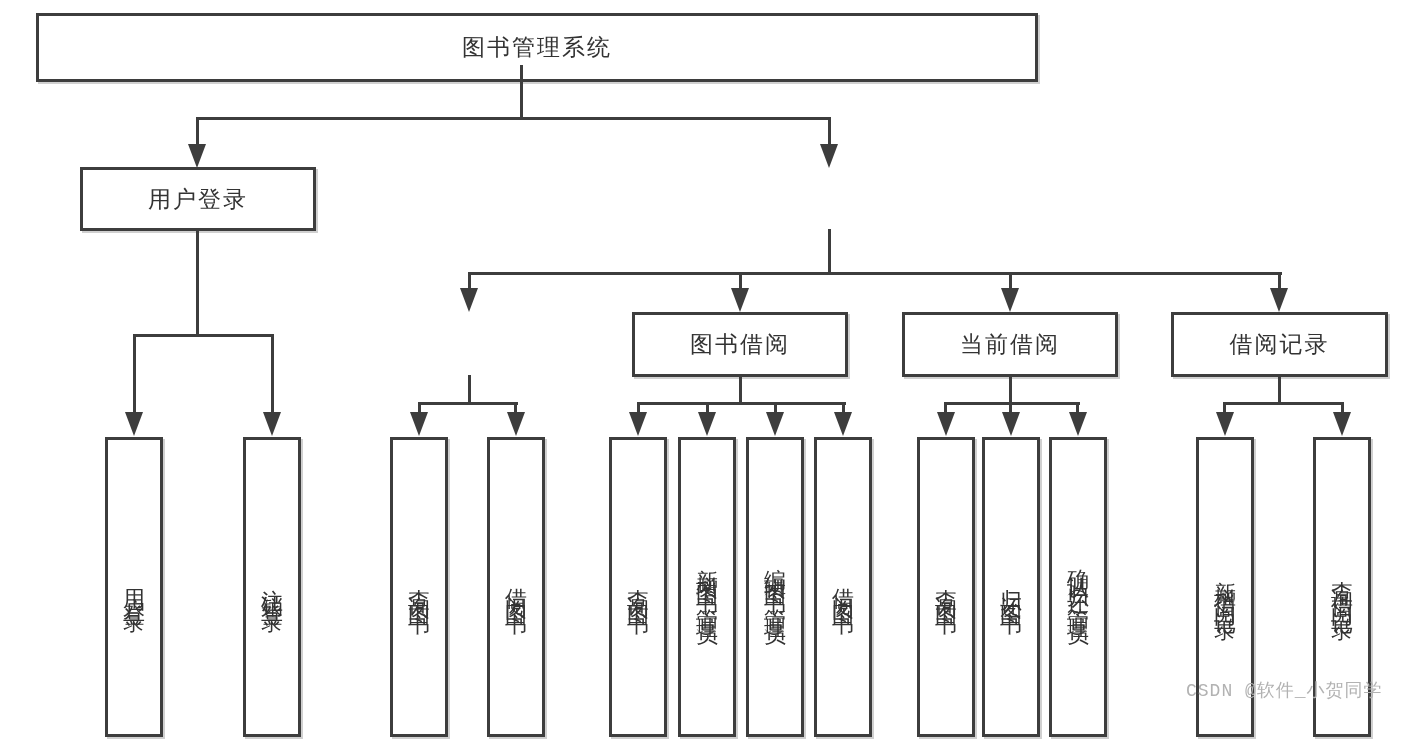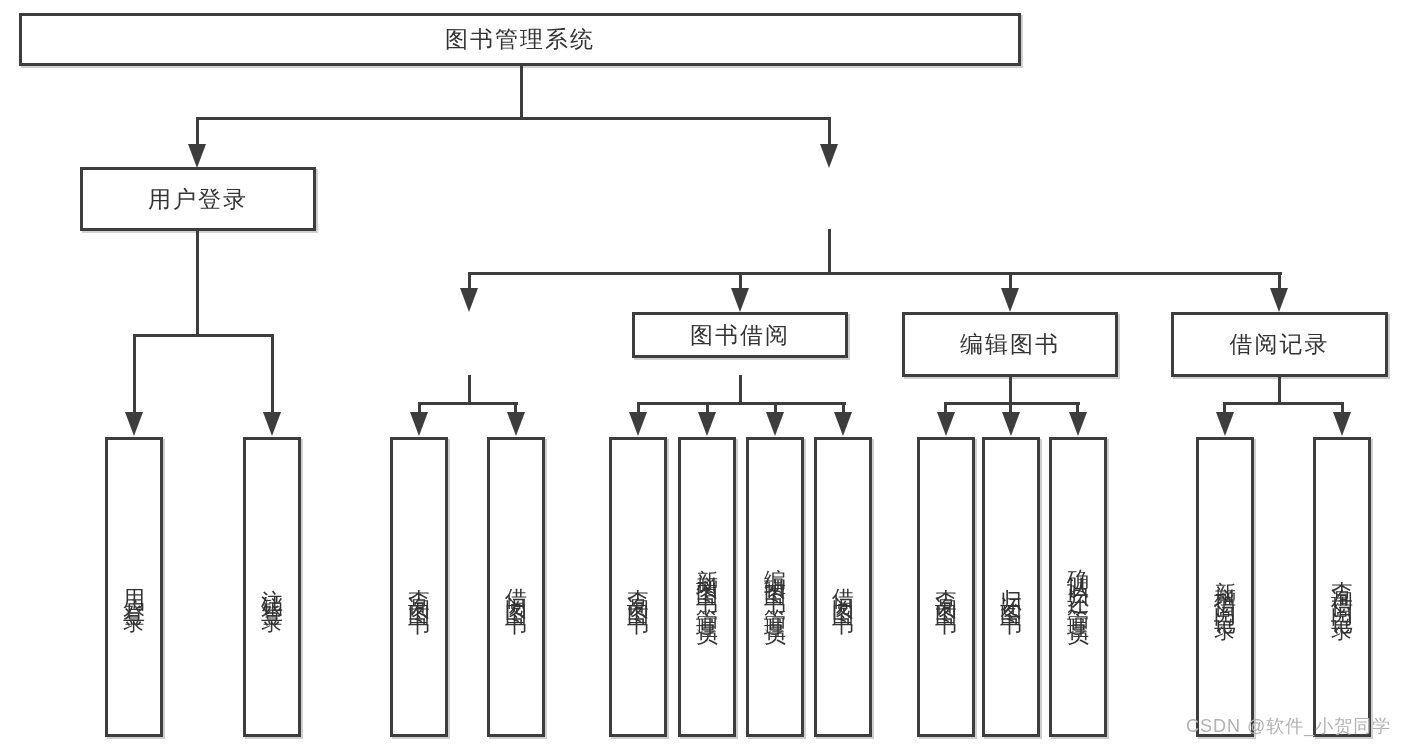--- a/index.html
+++ b/index.html
@@ -15,30 +15,30 @@
   }
   .hlabel{font-size:23px;letter-spacing:2px;white-space:nowrap;}
   .vbox{writing-mode:vertical-rl;text-orientation:mixed;font-size:22px;letter-spacing:8px;line-height:1;}
   .ln{position:absolute;background:var(--line,#3d3d3d);}
   .ar{
     position:absolute;width:0;height:0;
     border-left:9px solid transparent;border-right:9px solid transparent;
     border-top:24px solid var(--line,#3d3d3d);
   }
   .wm{
-    position:absolute;left:1186px;top:714px;font-size:18px;letter-spacing:1px;
-    color:var(--wm,#b2b2b2);white-space:nowrap;z-index:5;
+    position:absolute;left:1186px;top:678px;font-size:18px;letter-spacing:1px;
+    color:var(--wm,#b2b2b2);white-space:nowrap;z-index:5;font-family:Liberation Mono, monospace;
   }
 </style>
 </head>
 <body>
 
 <div class="canvas">
 
-  <div class="box hlabel" style="left:19px;top:13px;width:1002px;height:53px">图书管理系统</div>
+  <div class="box hlabel" style="left:36px;top:13px;width:1002px;height:69px">图书管理系统</div>
 
   <div class="ln" style="left:520px;top:65px;width:3px;height:54px"></div>
   <div class="ln" style="left:197px;top:117px;width:634px;height:3px"></div>
   <div class="ln" style="left:196px;top:117px;width:3px;height:30px"></div>
   <div class="ar" style="left:188px;top:144px"></div>
   <div class="ln" style="left:828px;top:117px;width:3px;height:30px"></div>
   <div class="ar" style="left:820px;top:144px"></div>
 
   <div class="box hlabel" style="left:80px;top:167px;width:236px;height:64px">用户登录</div>
 
@@ -53,22 +53,22 @@
   <div class="ln" style="left:468px;top:272px;width:814px;height:3px"></div>
   <div class="ln" style="left:468px;top:272px;width:3px;height:18px"></div>
   <div class="ar" style="left:460px;top:288px"></div>
   <div class="ln" style="left:739px;top:272px;width:3px;height:18px"></div>
   <div class="ar" style="left:731px;top:288px"></div>
   <div class="ln" style="left:1009px;top:272px;width:3px;height:18px"></div>
   <div class="ar" style="left:1001px;top:288px"></div>
   <div class="ln" style="left:1278px;top:272px;width:3px;height:18px"></div>
   <div class="ar" style="left:1270px;top:288px"></div>
 
-  <div class="box hlabel" style="left:632px;top:312px;width:216px;height:46px">图书借阅</div>
-  <div class="box hlabel" style="left:902px;top:312px;width:216px;height:65px">编辑图书</div>
+  <div class="box hlabel" style="left:632px;top:312px;width:216px;height:65px">图书借阅</div>
+  <div class="box hlabel" style="left:902px;top:312px;width:216px;height:65px">当前借阅</div>
   <div class="box hlabel" style="left:1171px;top:312px;width:217px;height:65px">借阅记录</div>
 
   <div class="ln" style="left:468px;top:375px;width:3px;height:30px"></div>
   <div class="ln" style="left:418px;top:402px;width:100px;height:3px"></div>
   <div class="ln" style="left:418px;top:402px;width:3px;height:12px"></div>
   <div class="ar" style="left:410px;top:412px"></div>
   <div class="ln" style="left:514px;top:402px;width:3px;height:12px"></div>
   <div class="ar" style="left:507px;top:412px"></div>
 
   <div class="ln" style="left:739px;top:375px;width:3px;height:30px"></div>

